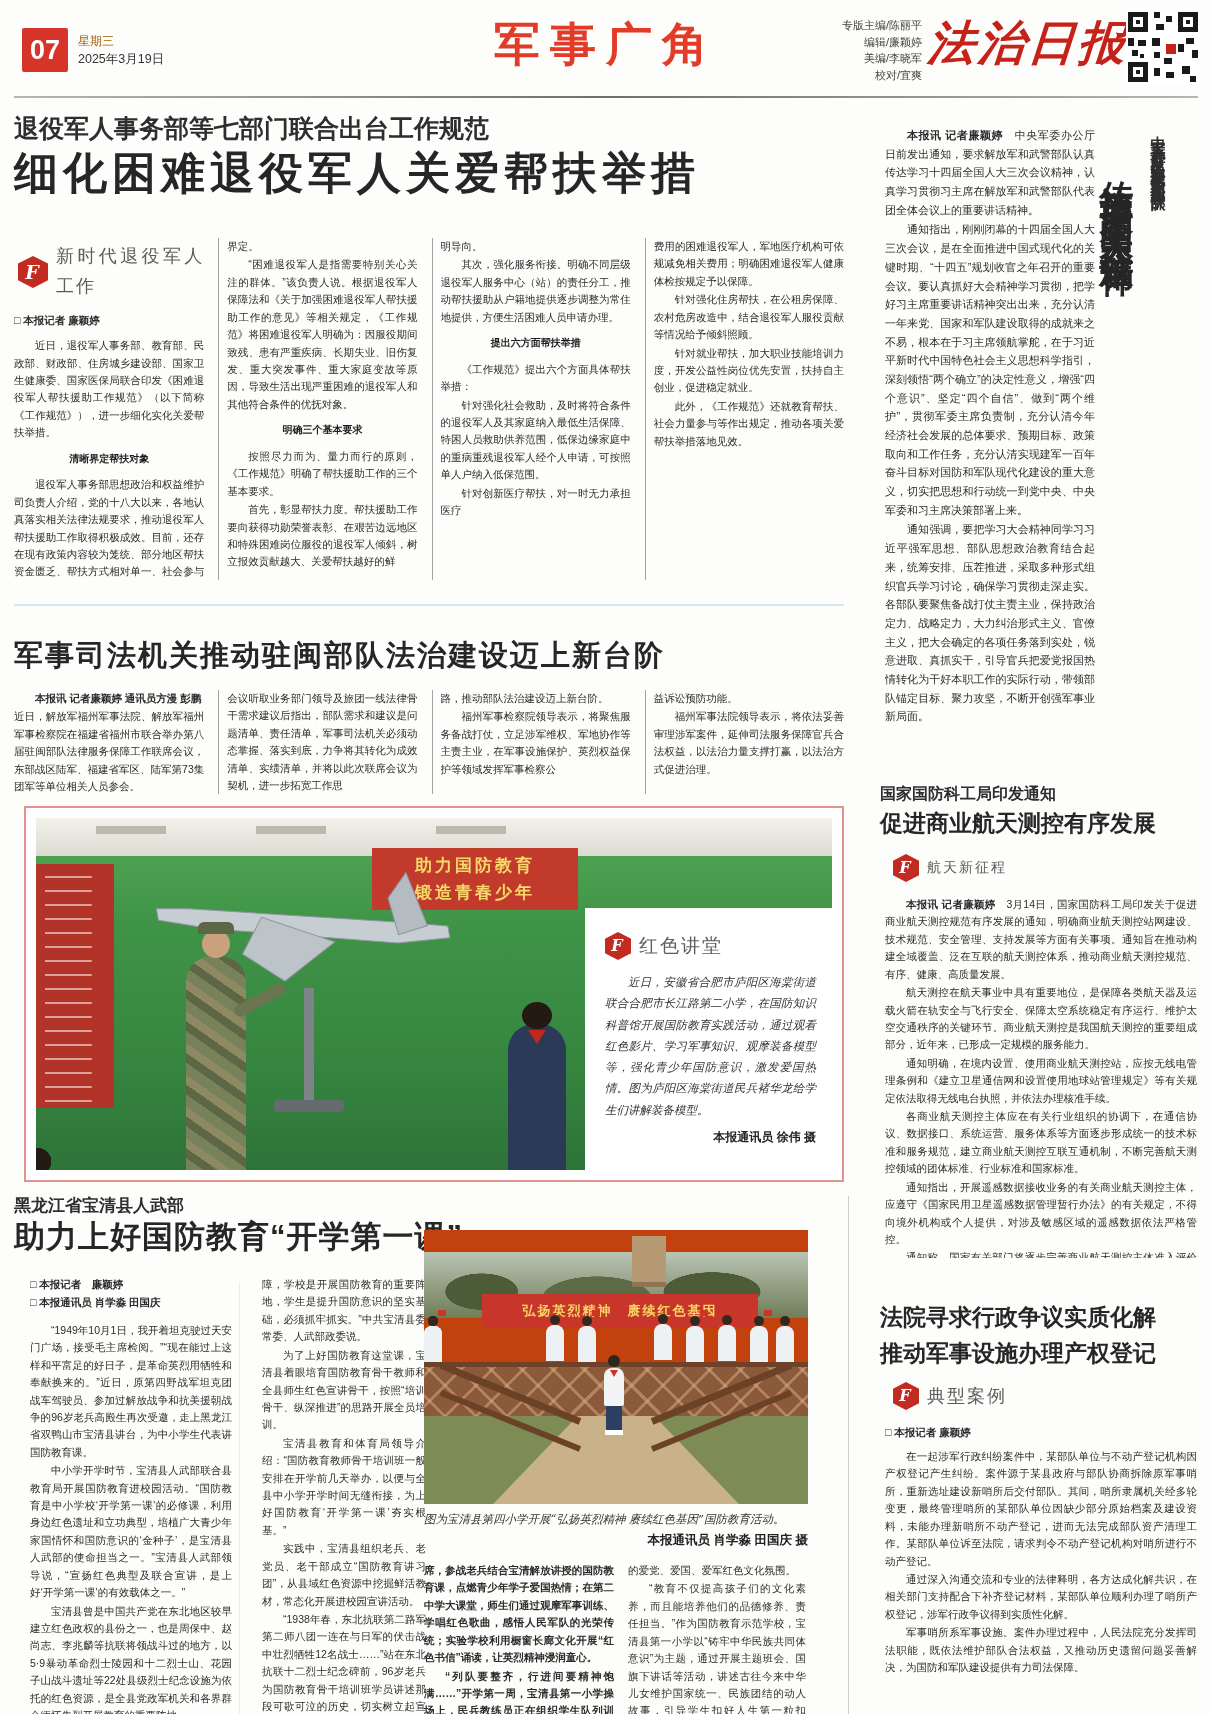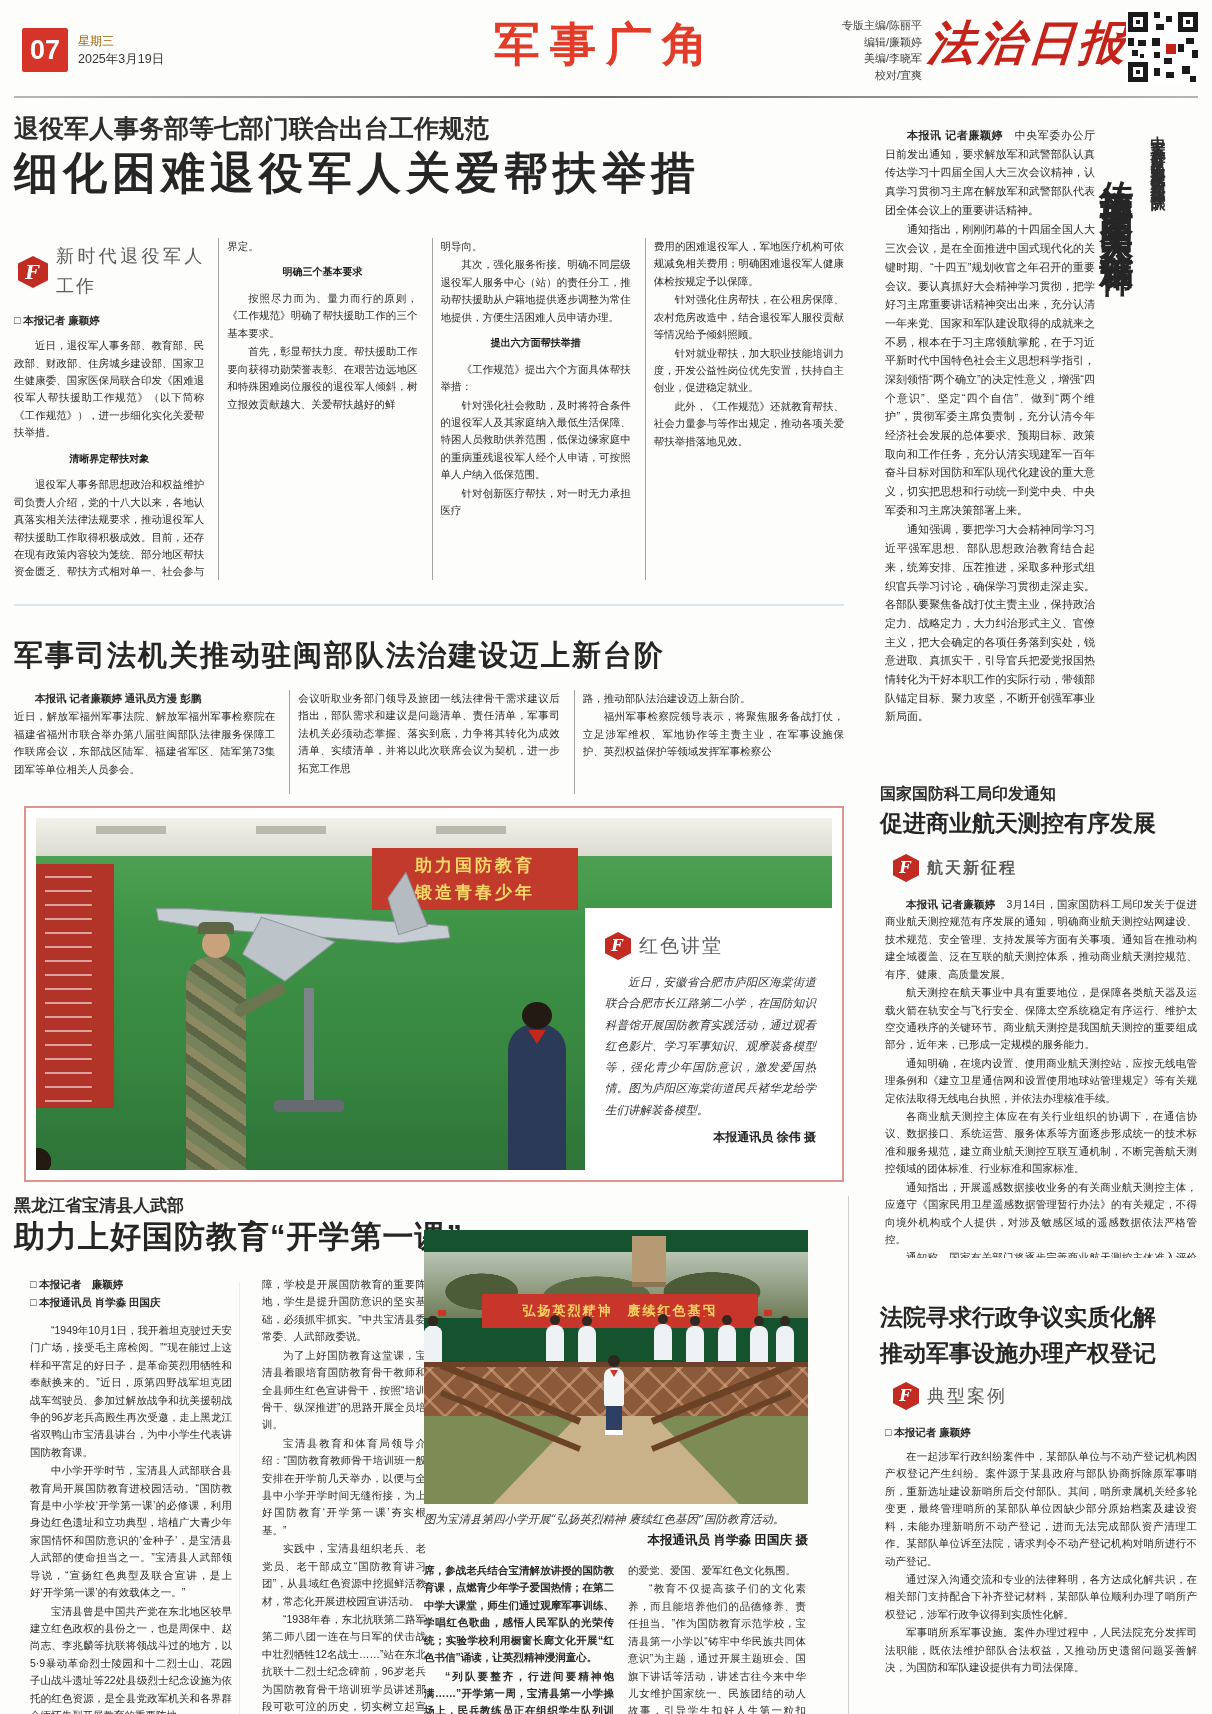--- a/index.html
+++ b/index.html
@@ -76,21 +76,21 @@
   .kid:nth-of-type(5){left:296px;width:54px;height:122px;}
   .kid:nth-of-type(6){left:346px;width:62px;height:164px;}
   .kid:nth-of-type(7){left:406px;width:68px;height:190px;}
   .kid:nth-of-type(8){left:472px;width:58px;height:146px;}
   .cap-panel{position:absolute;left:549px;top:90px;width:247px;height:262px;background:#fff;
              padding:24px 16px 10px 20px;box-sizing:border-box;}
   .cap-text{font-family:"DejaVu Serif",serif;font-style:italic;font-size:11.5px;line-height:1.85;
             text-align:justify;color:#333;margin-top:12px;text-indent:2em;}
   .cap-credit{text-align:right;font-weight:bold;font-size:12px;margin-top:8px;color:#222;}
   
-  .photo2{left:424px;top:1230px;width:384px;height:274px;overflow:hidden;background:#14532d;}
+  .photo2{left:424px;top:1230px;width:384px;height:274px;overflow:hidden;background:#c2410c;}
   .p2trees{position:absolute;left:0;top:22px;width:100%;height:66px;
            background:radial-gradient(60px 30px at 15% 60%,#4c5c39 60%,transparent 61%),
                       radial-gradient(90px 36px at 45% 70%,#5a6b45 60%,transparent 61%),
                       radial-gradient(80px 32px at 75% 60%,#4c5c39 60%,transparent 61%),
                       linear-gradient(180deg,#b9c4b4,#6f7d58);}
   .tower{position:absolute;left:208px;top:6px;width:34px;height:46px;background:#b59a74;border-bottom:5px solid #8d7454;}
   .banner2{position:absolute;left:58px;top:64px;width:276px;height:34px;background:#c8352a;color:#f6d464;
            font-weight:bold;font-size:13px;letter-spacing:2px;text-align:center;line-height:34px;}
   .pupil{position:absolute;width:18px;height:36px;background:#eef1f4;border-radius:8px 8px 0 0;top:96px;}
   .pupil::before{content:"";position:absolute;top:-10px;left:4px;width:10px;height:10px;border-radius:50%;background:#32281f;}
@@ -186,20 +186,21 @@
         <span class="lt">新时代退役军人工作</span>
       </div>
       <p class="byl nid">□ 本报记者 廉颖婷</p>
       <p style="margin-top:8px;">近日，退役军人事务部、教育部、民政部、财政部、住房城乡建设部、国家卫生健康委、国家医保局联合印发《困难退役军人帮扶援助工作规范》（以下简称《工作规范》），进一步细化实化关爱帮扶举措。</p>
       <div class="sub">清晰界定帮扶对象</div>
       <p>退役军人事务部思想政治和权益维护司负责人介绍，党的十八大以来，各地认真落实相关法律法规要求，推动退役军人帮扶援助工作取得积极成效。目前，还存在现有政策内容较为笼统、部分地区帮扶资金匮乏、帮扶方式相对单一、社会参与度不够高等问题。为顺应新形势新任务新要求、更好回应广大退役军人急难愁盼，退役军人事务部与有关部门在开展联合调研、总结实践经验基础上，研究出台了《工作规范》。</p>
 
     </div>
     <div class="bt">
       <p class="nid">界定。</p>
+      <p>“困难退役军人是指需要特别关心关注的群体。”该负责人说。根据退役军人保障法和《关于加强困难退役军人帮扶援助工作的意见》等相关规定，《工作规范》将困难退役军人明确为：因服役期间致残、患有严重疾病、长期失业、旧伤复发、重大突发事件、重大家庭变故等原因，导致生活出现严重困难的退役军人和其他符合条件的优抚对象。</p>
       <div class="sub">明确三个基本要求</div>
       <p>按照尽力而为、量力而行的原则，《工作规范》明确了帮扶援助工作的三个基本要求。</p>
       <p>首先，彰显帮扶力度。帮扶援助工作要向获得功勋荣誉表彰、在艰苦边远地区和特殊困难岗位服役的退役军人倾斜，树立报效贡献越大、关爱帮扶越好的鲜</p>
     </div>
     <div class="bt">
       <p class="nid">明导向。</p>
       <p>其次，强化服务衔接。明确不同层级退役军人服务中心（站）的责任分工，推动帮扶援助从户籍地提供逐步调整为常住地提供，方便生活困难人员申请办理。</p>
       <div class="sub">提出六方面帮扶举措</div>
       <p>《工作规范》提出六个方面具体帮扶举措：</p>
       <p>针对强化社会救助，及时将符合条件的退役军人及其家庭纳入最低生活保障、特困人员救助供养范围，低保边缘家庭中的重病重残退役军人经个人申请，可按照单人户纳入低保范围。</p>
@@ -220,20 +221,24 @@
     <div class="bt">
       <p class="byl"><b>本报讯</b><span> 记者廉颖婷 通讯员方漫 彭鹏</span></p>
       <p class="nid">近日，解放军福州军事法院、解放军福州军事检察院在福建省福州市联合举办第八届驻闽部队法律服务保障工作联席会议，东部战区陆军、福建省军区、陆军第73集团军等单位相关人员参会。</p>
     </div>
     <div class="bt">
       <p class="nid">会议听取业务部门领导及旅团一线法律骨干需求建议后指出，部队需求和建议是问题清单、责任清单，军事司法机关必须动态掌握、落实到底，力争将其转化为成效清单、实绩清单，并将以此次联席会议为契机，进一步拓宽工作思</p>
     </div>
     <div class="bt">
       <p class="nid">路，推动部队法治建设迈上新台阶。</p>
       <p>福州军事检察院领导表示，将聚焦服务备战打仗，立足涉军维权、军地协作等主责主业，在军事设施保护、英烈权益保护等领域发挥军事检察公</p>
+    </div>
+    <div class="bt">
+      <p class="nid">益诉讼预防功能。</p>
+      <p>福州军事法院领导表示，将依法妥善审理涉军案件，延伸司法服务保障官兵合法权益，以法治力量支撑打赢，以法治方式促进治理。</p>
     </div>
   </div>
 
   <div class="abs photobox">
     <div class="photo1">
       <div class="ceiling">
           <i style="left:60px;"></i>
           <i style="left:220px;"></i>
           <i style="left:400px;"></i>
         </div>
@@ -332,21 +337,21 @@
     <p>通知指出，刚刚闭幕的十四届全国人大三次会议，是在全面推进中国式现代化的关键时期、“十四五”规划收官之年召开的重要会议。要认真抓好大会精神学习贯彻，把学好习主席重要讲话精神突出出来，充分认清一年来党、国家和军队建设取得的成就来之不易，根本在于习主席领航掌舵，在于习近平新时代中国特色社会主义思想科学指引，深刻领悟“两个确立”的决定性意义，增强“四个意识”、坚定“四个自信”、做到“两个维护”，贯彻军委主席负责制，充分认清今年经济社会发展的总体要求、预期目标、政策取向和工作任务，充分认清实现建军一百年奋斗目标对国防和军队现代化建设的重大意义，切实把思想和行动统一到党中央、中央军委和习主席决策部署上来。</p>
     <p>通知强调，要把学习大会精神同学习习近平强军思想、部队思想政治教育结合起来，统筹安排、压茬推进，采取多种形式组织官兵学习讨论，确保学习贯彻走深走实。各部队要聚焦备战打仗主责主业，保持政治定力、战略定力，大力纠治形式主义、官僚主义，把大会确定的各项任务落到实处，锐意进取、真抓实干，引导官兵把爱党报国热情转化为干好本职工作的实际行动，带领部队锚定目标、聚力攻坚，不断开创强军事业新局面。</p>
   </div>
   <div class="abs vert vhead">传达学习十四届全国人大三次会议精神</div>
   <div class="abs vert vkick">中央军委办公厅发出通知要求解放军和武警部队</div>
 
   <div class="abs kickr center">国家国防科工局印发通知</div>
   <div class="abs hlr center" style="top:808px;">促进商业航天测控有序发展</div>
   <div class="abs lrow" style="left:893px;top:854px;">
     <span class="cube sm">F</span>
-    <span class="lt" style="font-size:16px;font-weight:bold;">航天新征程</span>
+    <span class="lt" style="font-size:14px;">航天新征程</span>
   </div>
   <div class="abs bt" style="left:885px;top:896px;width:312px;height:362px;">
     <p><b>本报讯 记者廉颖婷</b>　<span>3月14日，国家国防科工局印发关于促进商业航天测控规范有序发展的通知，明确商业航天测控站网建设、技术规范、安全管理、支持发展等方面有关事项。通知旨在推动构建全域覆盖、泛在互联的航天测控体系，推动商业航天测控规范、有序、健康、高质量发展。</span></p>
     <p>航天测控在航天事业中具有重要地位，是保障各类航天器及运载火箭在轨安全与飞行安全、保障太空系统稳定有序运行、维护太空交通秩序的关键环节。商业航天测控是我国航天测控的重要组成部分，近年来，已形成一定规模的服务能力。</p>
     <p>通知明确，在境内设置、使用商业航天测控站，应按无线电管理条例和《建立卫星通信网和设置使用地球站管理规定》等有关规定依法取得无线电台执照，并依法办理核准手续。</p>
     <p>各商业航天测控主体应在有关行业组织的协调下，在通信协议、数据接口、系统运营、服务体系等方面逐步形成统一的技术标准和服务规范，建立商业航天测控互联互通机制，不断完善航天测控领域的团体标准、行业标准和国家标准。</p>
     <p>通知指出，开展遥感数据接收业务的有关商业航天测控主体，应遵守《国家民用卫星遥感数据管理暂行办法》的有关规定，不得向境外机构或个人提供，对涉及敏感区域的遥感数据依法严格管控。</p>
     <p>通知称，国家有关部门将逐步完善商业航天测控主体准入评价机制，积极稳妥推进国家对稳定优质服务的采购，支持符合条件的商业航天测控主体参与国家航天有关任务，积极推动现有陆地、海洋、气象等行业现有地面设施、通信网络、站点园区等资源的运营实体与商业航天测控主体之间建立平等合理的共享共用合作机制，更好支持商业航天测控主体的高质量融合发展。</p>
   </div>
 

